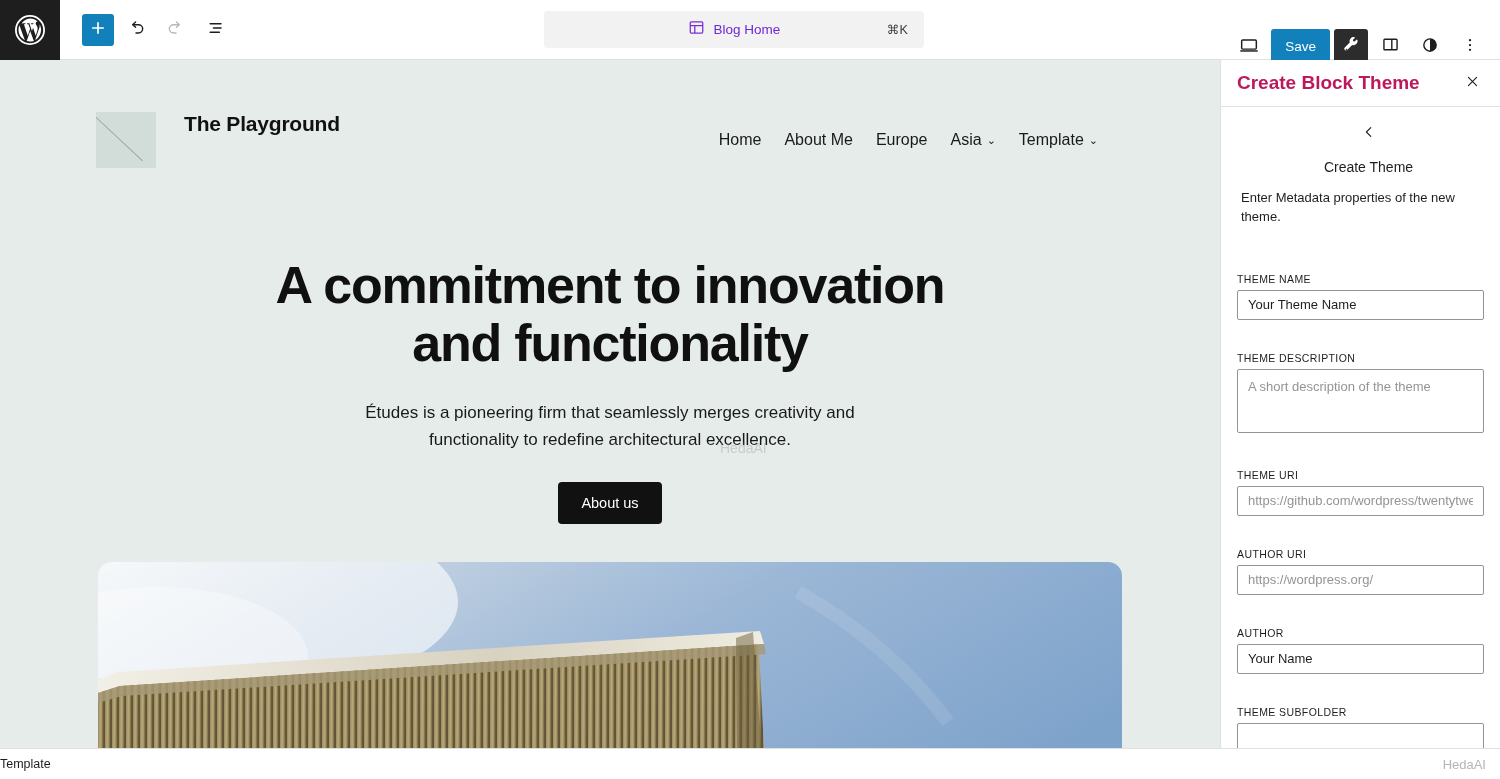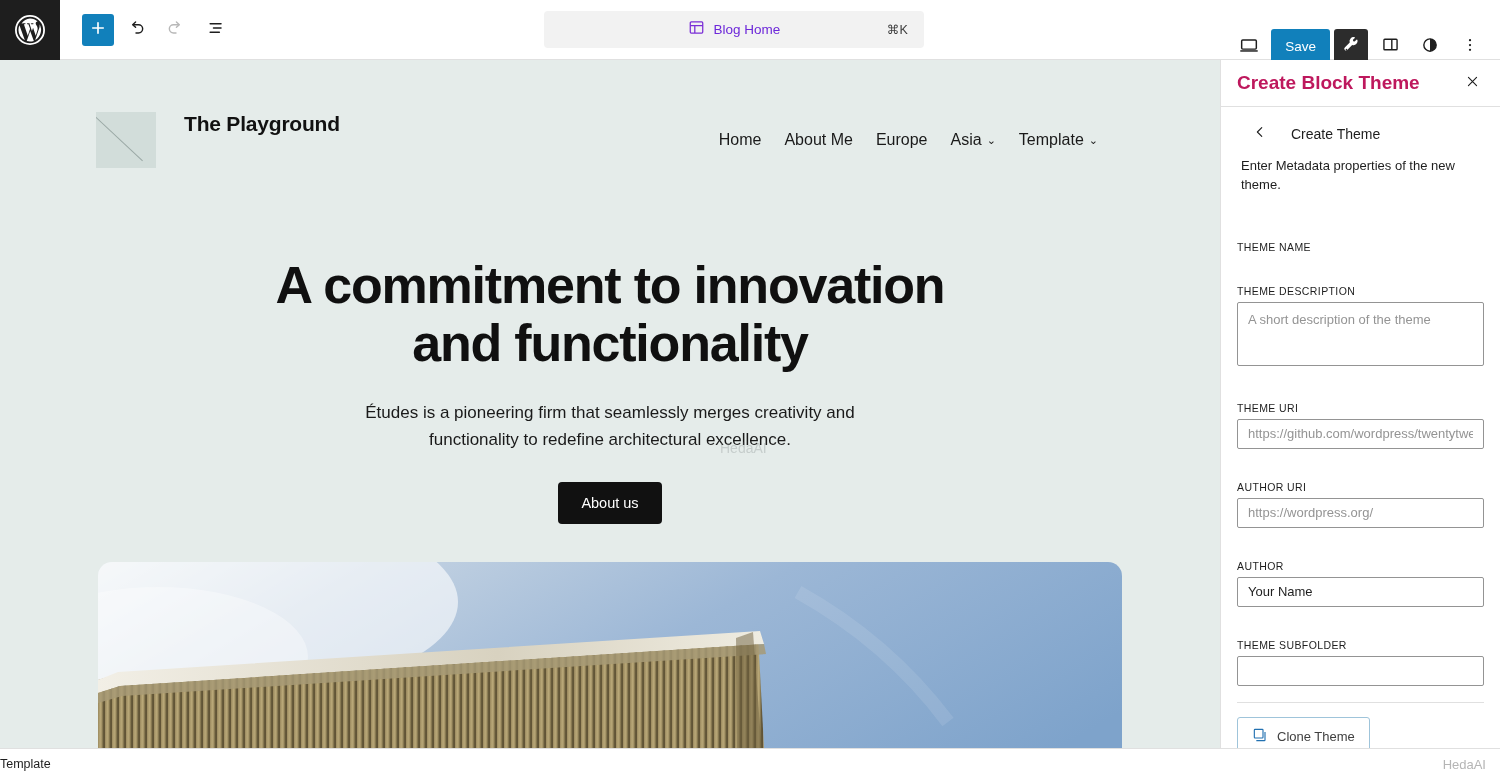--- a/index.html
+++ b/index.html
@@ -128,22 +128,22 @@
   }
   .sb-title { font-size: 19px; font-weight: bold; color: #be185d; }
   .sb-close {
     width: 28px; height: 28px; display: flex; align-items: center;
     justify-content: center; background: none; border: none; cursor: pointer;
     color: #1e1e1e; font-size: 17px; line-height: 1;
   }
   .sb-scroll { flex: 1 1 auto; overflow: hidden; padding: 0 16px; }
 
   .back-row {
-    display: flex; align-items: center; gap: 24px;
-    padding: 18px 0 14px 16px; cursor: pointer;
+    display: flex; align-items: center; gap: 16px;
+    padding: 18px 0 14px 16px; cursor: pointer; flex-direction: column;
   }
   .back-row .back-label { font-size: 14px; color: #1e1e1e; }
 
   .sb-intro { font-size: 13px; line-height: 1.45; color: #1e1e1e; padding: 0 0 14px 4px; }
 
   .field { margin-bottom: 12px; }
   .field label {
     display: block; font-size: 10.5px; font-weight: normal; letter-spacing: .4px;
     color: #1e1e1e; margin-bottom: 5px; text-transform: uppercase; margin-top: 32px;
   }
@@ -381,20 +381,21 @@
               <polyline points="15,4.5 7.5,12 15,19.5"></polyline>
             </svg>
           </span>
           <span class="back-label">Create Theme</span>
         </div>
 
         <div class="sb-intro">Enter Metadata properties of the new theme.</div>
 
         <div class="field">
           <label>Theme Name</label>
+          <input type="text" value="Your Theme Name" style="">
         </div>
 
         <div class="field">
           <label>Theme Description</label>
           <textarea placeholder="A short description of the theme" style=""></textarea>
         </div>
 
         <div class="field">
           <label>Theme URI</label>
           <input type="text" placeholder="https://github.com/wordpress/twentytwentyfour" style="">

